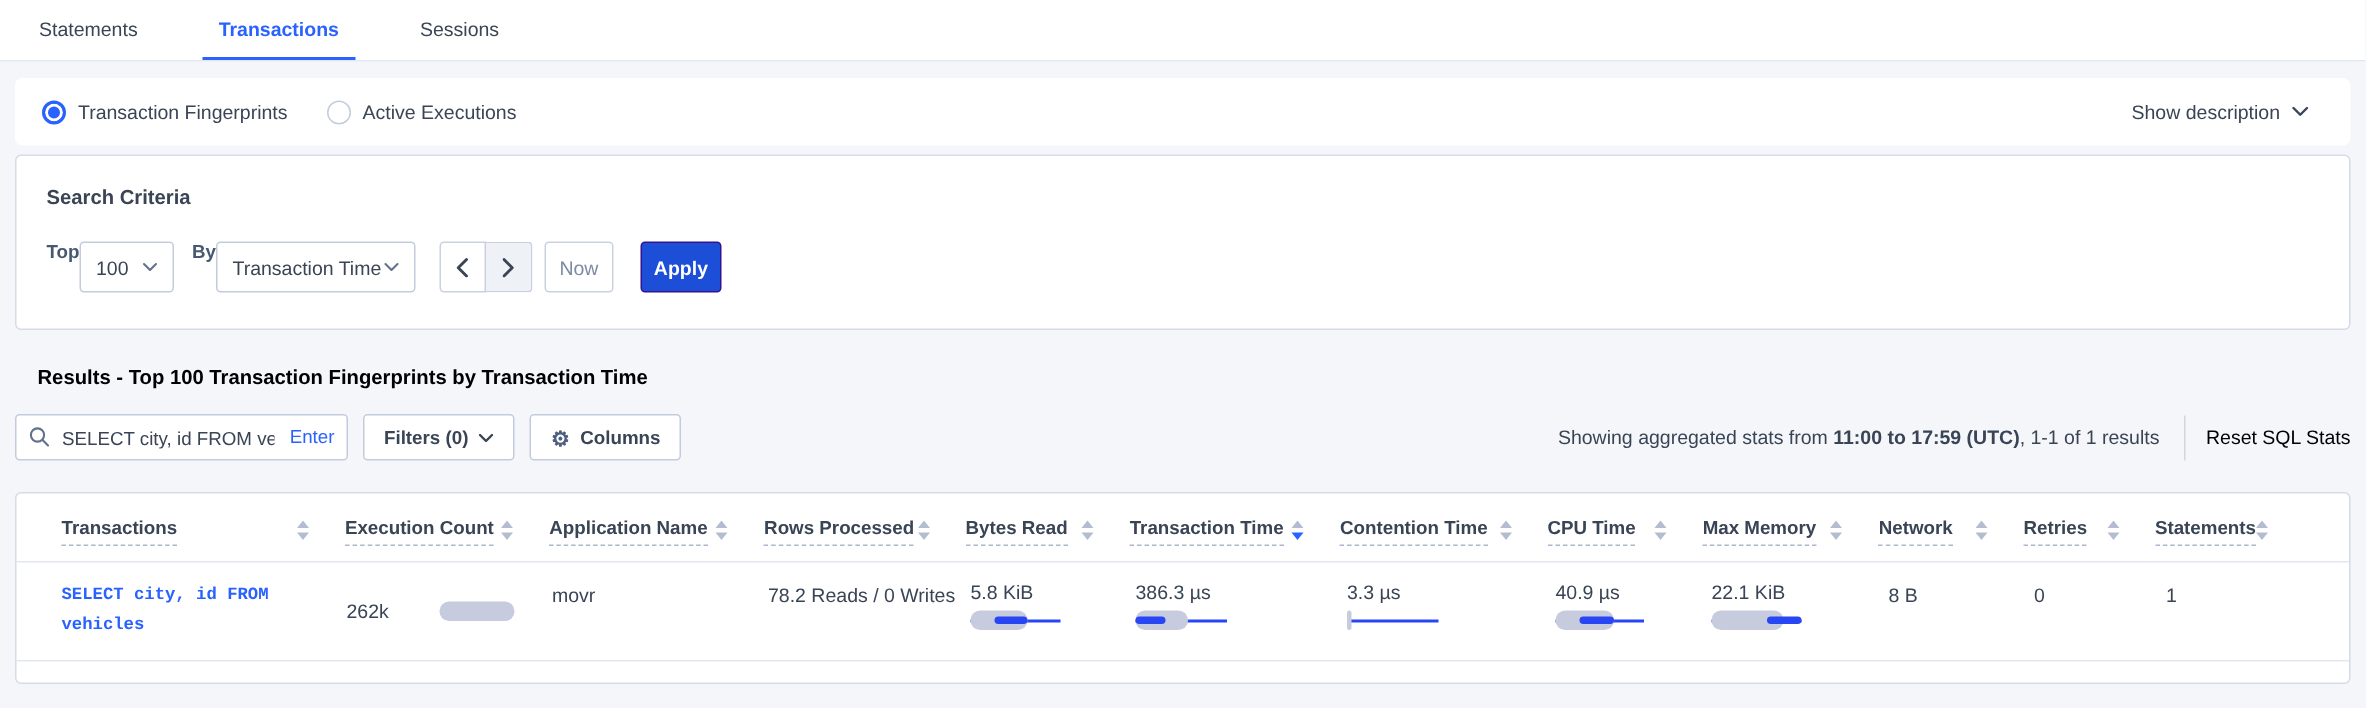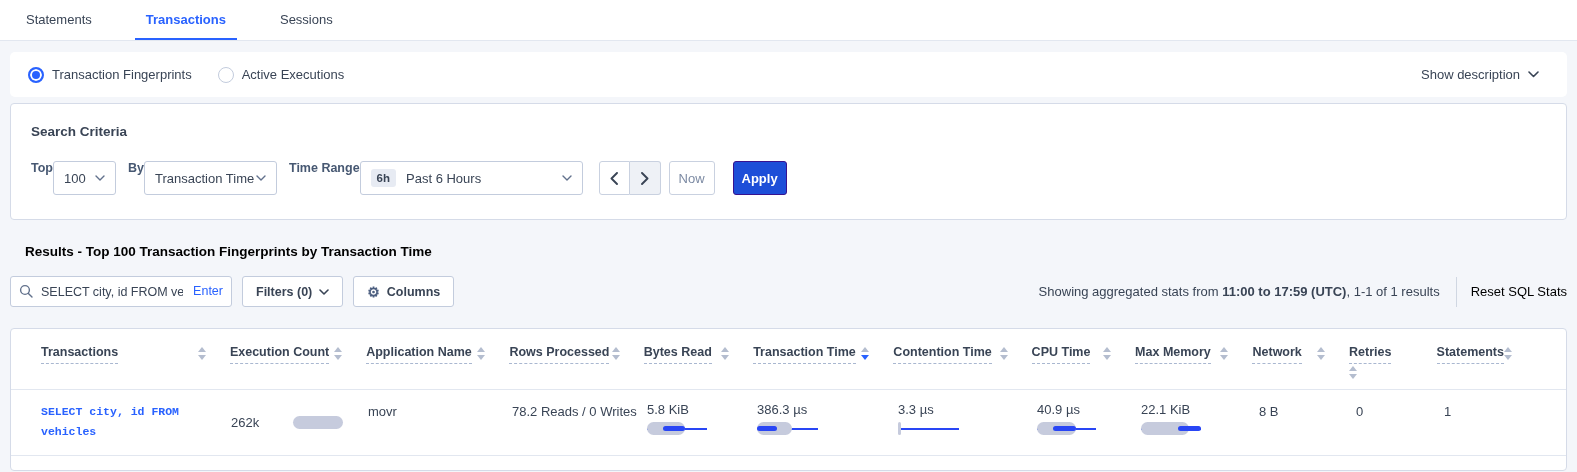--- a/index.html
+++ b/index.html
@@ -185,32 +185,20 @@
       <span class="field-label">By</span>
       <div class="select sel-by">
         <span>Transaction Time</span>
         <span class="chev">
           <svg width="10" height="6" viewBox="0 0 10 6">
               <path d="M1 1l4 4 4-4" stroke="currentColor" stroke-width="1.4" fill="none" stroke-linecap="round" stroke-linejoin="round"></path>
             </svg>
         </span>
       </div>
     </div>
-    <div class="field">
-      <span class="field-label">Time Range</span>
-      <div class="select sel-range">
-        <span class="range-badge">6h</span>
-        <span>Past 6 Hours</span>
-        <span class="chev">
-          <svg width="10" height="6" viewBox="0 0 10 6">
-              <path d="M1 1l4 4 4-4" stroke="currentColor" stroke-width="1.4" fill="none" stroke-linecap="round" stroke-linejoin="round"></path>
-            </svg>
-        </span>
-      </div>
-    </div>
     <div class="arrow-group">
       <div class="arrow-btn prev">
         <span class="chev">
           <svg width="8" height="13" viewBox="0 0 8 13">
               <path d="M7 1L1.5 6.5 7 12" stroke="currentColor" stroke-width="1.9" fill="none" stroke-linecap="round" stroke-linejoin="round"></path>
             </svg>
         </span>
       </div>
       <div class="arrow-btn next">
         <span class="chev">
@@ -322,21 +310,21 @@
           <span class="sort-down"></span>
         </span>
       </div>
       <div class="th" style="width: 97px;">
         <span class="th-label">Network</span>
         <span class="sort-icon">
           <span class="sort-up"></span>
           <span class="sort-down"></span>
         </span>
       </div>
-      <div class="th" style="width: 88px; flex-direction: column;">
+      <div class="th" style="width: 88px;">
         <span class="th-label">Retries</span>
         <span class="sort-icon">
           <span class="sort-up"></span>
           <span class="sort-down"></span>
         </span>
       </div>
       <div class="th" style="width: 100px; flex: 1 1 0%;">
         <span class="th-label">Statements</span>
         <span class="sort-icon">
           <span class="sort-up"></span>

